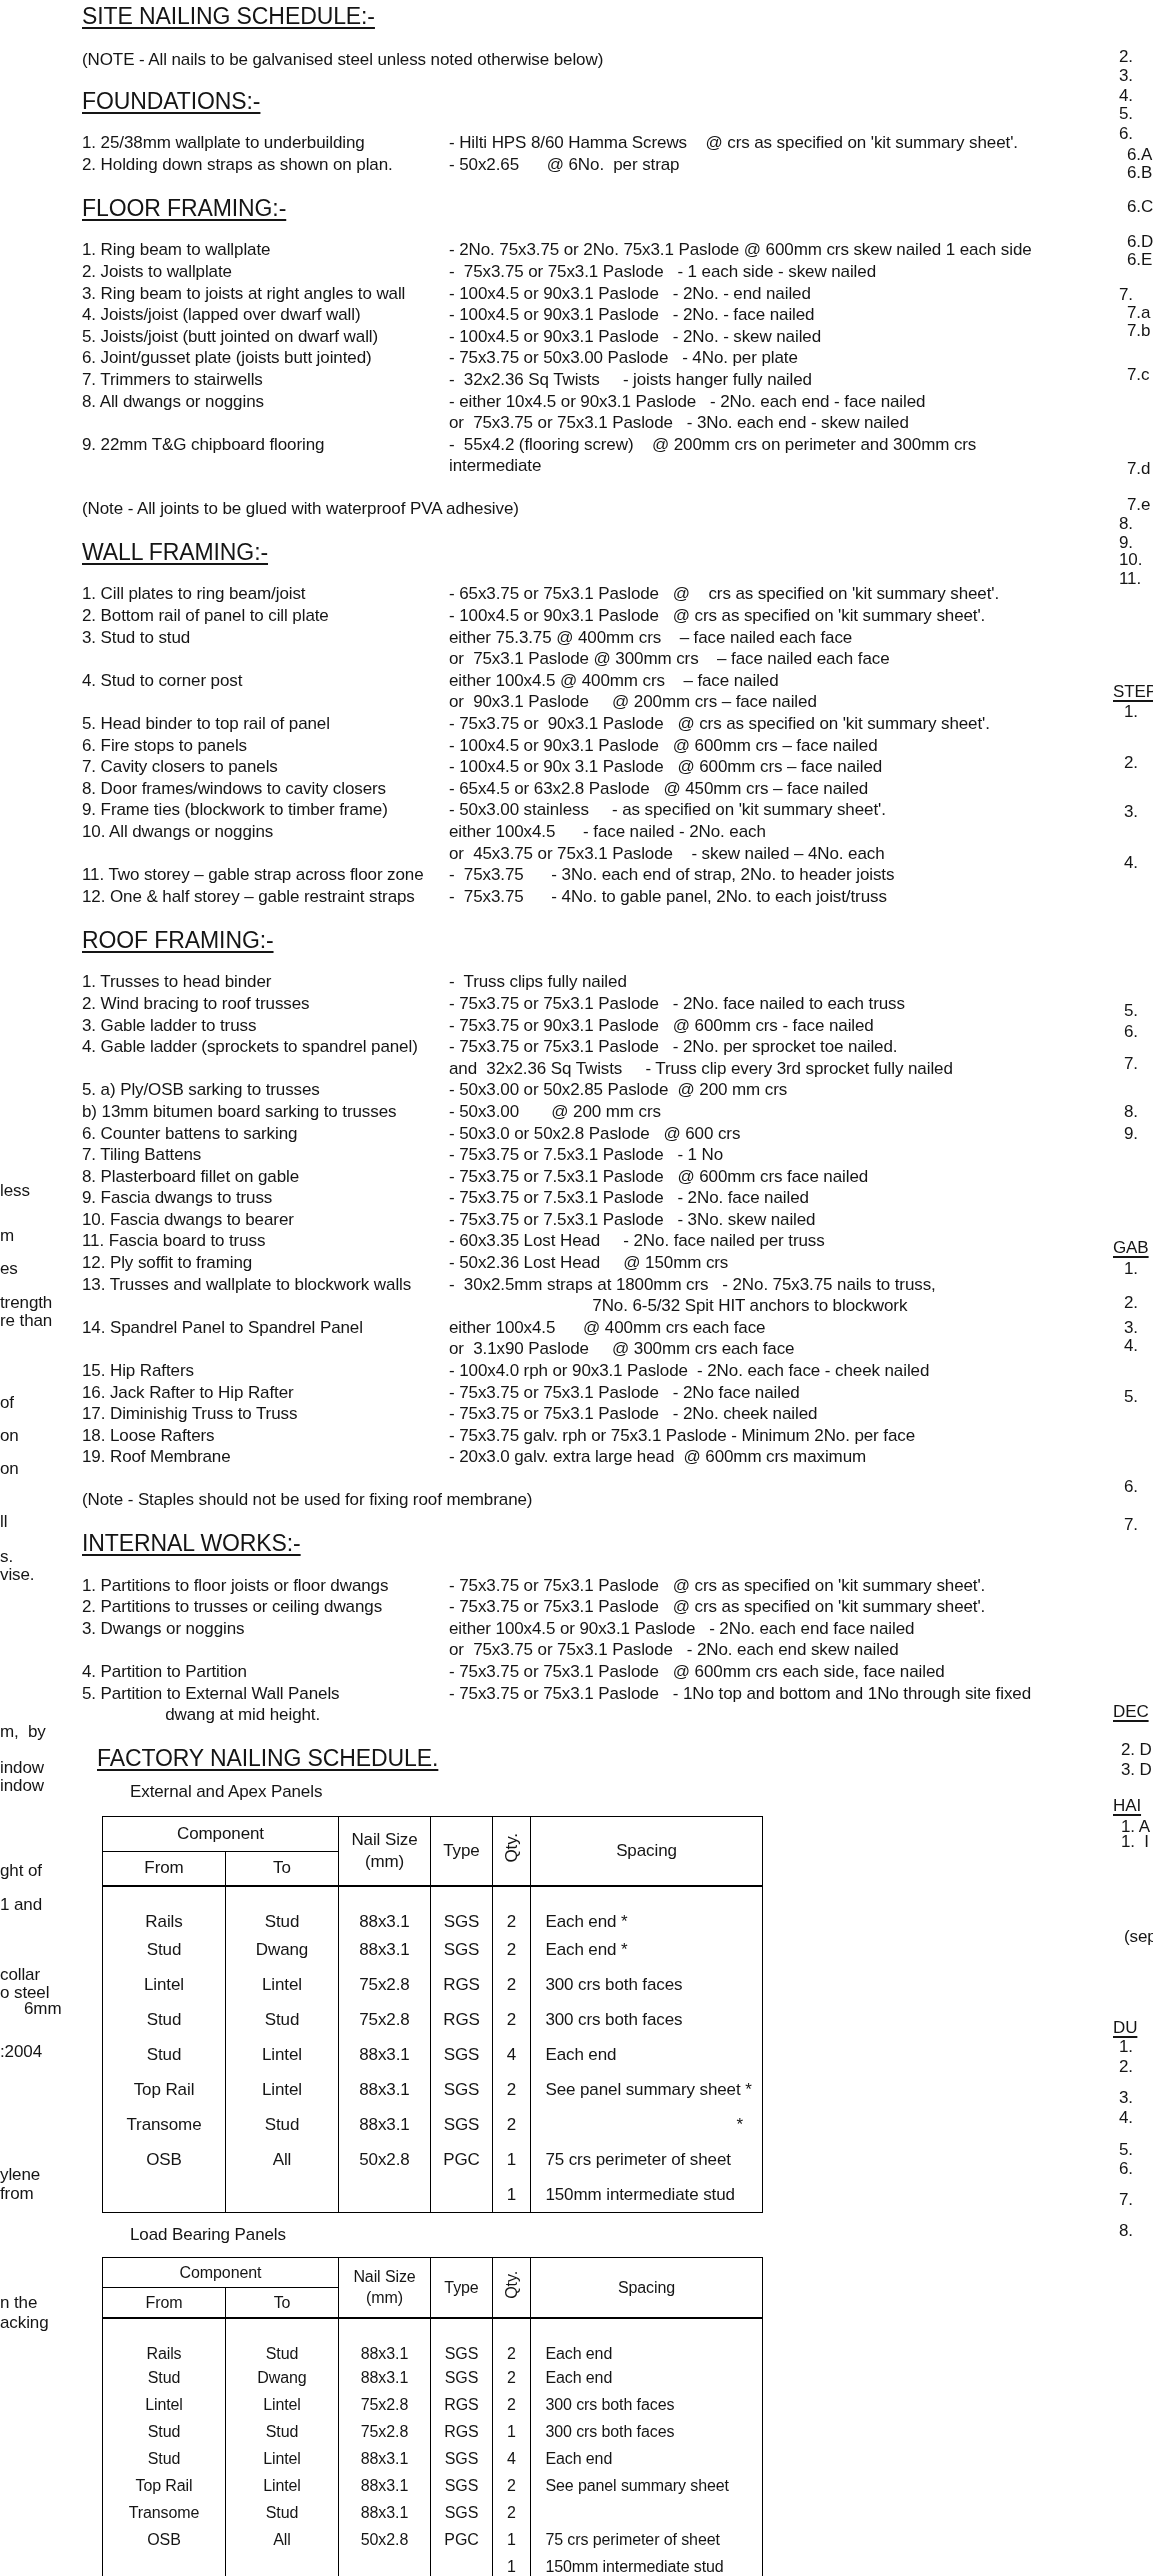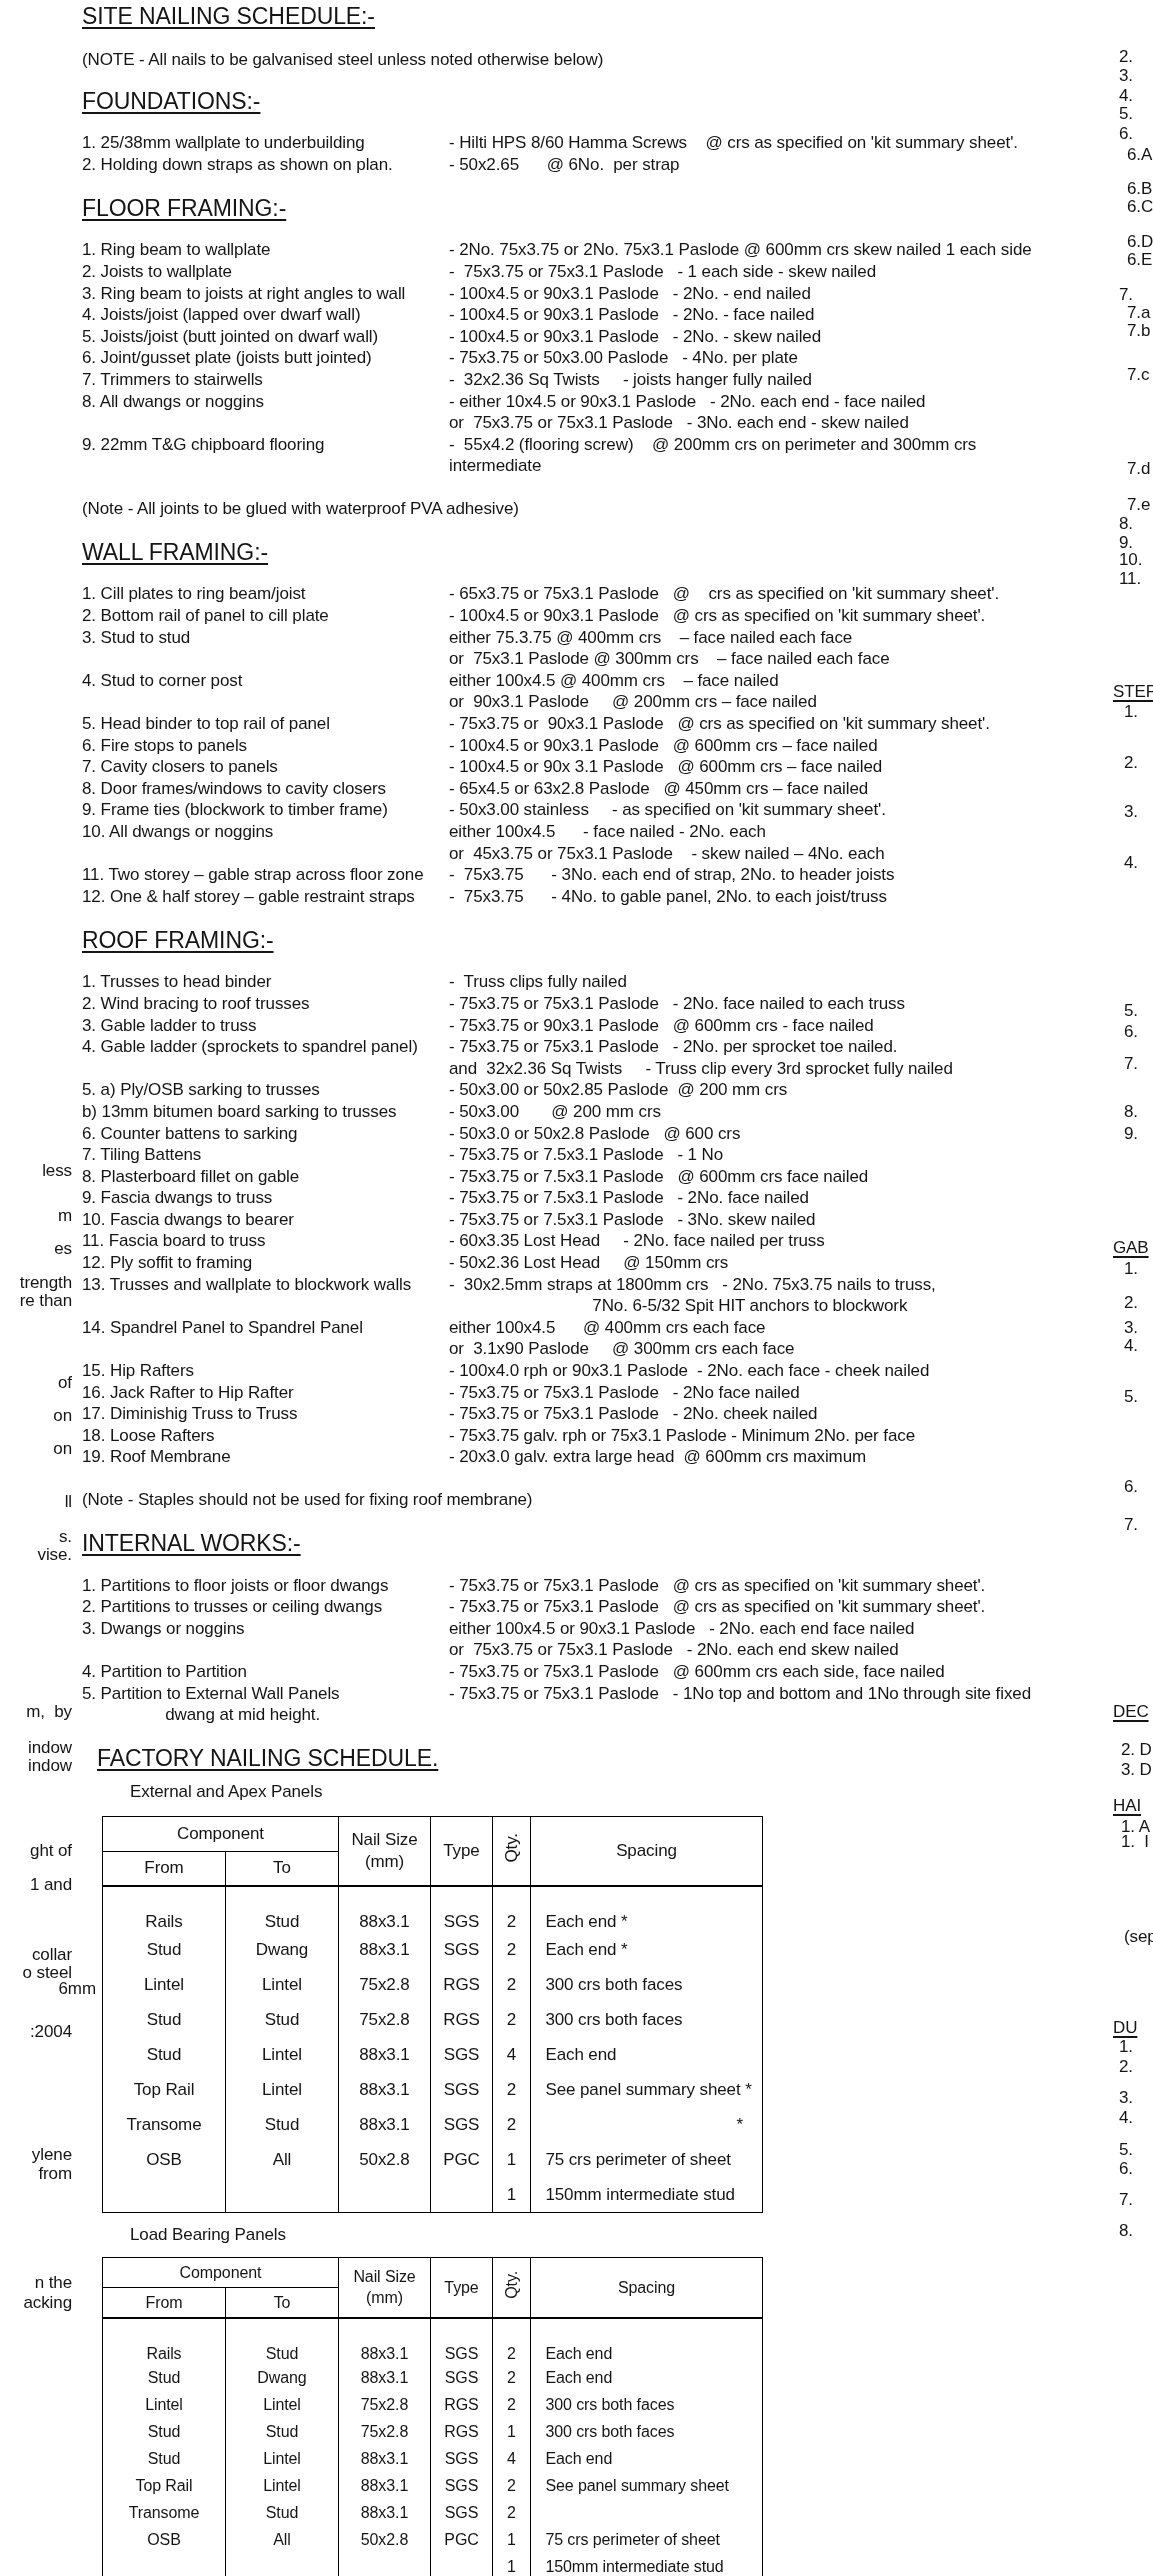--- a/index.html
+++ b/index.html
@@ -25,21 +25,21 @@
   th,td{border-left:1.6px solid #000;border-right:1.6px solid #000;padding:0;font-weight:normal;text-align:center;vertical-align:middle;}
   thead th{border-bottom:0;}
   th.comp{border-bottom:1.6px solid #000;}
   tbody tr:first-child td{border-top:2.4px solid #000;padding-top:24px;}
   .t1 thead tr{height:35px;} .t1 tbody tr{height:35px;}
   .t2 thead tr{height:30px;} .t2 tbody tr{height:27px;}
   td.sp,th.sp{text-align:left;padding-left:14.4px;}
   td.sp.star{text-align:right;padding-right:19px;}
   th.nail{white-space:pre-line;}
   .qty-vert{display:inline-block;writing-mode:vertical-rl;transform:rotate(180deg);line-height:1;}
-  .lfrag{position:absolute;left:0;width:72px;text-align:right;white-space:pre;}
+  .lfrag{position:absolute;left:0;width:72px;text-align:left;white-space:pre;margin-top:20px;}
   .rfrag{position:absolute;white-space:pre;}
   .rfrag.u{text-decoration:underline;text-decoration-thickness:1.6px;text-underline-offset:3.2px;}
 </style>
 </head>
 <body>
 
 <div class="page">
   <div id="left-margin">
       <div class="lfrag" style="top: 1160px;">less</div>
       <div class="lfrag" style="top: 1205px;">m</div>
@@ -486,21 +486,21 @@
     </div>
   </div>
 
   <div id="right-margin">
       <div class="rfrag" style="top: 46px; left: 1119px;">2.</div>
       <div class="rfrag" style="top: 65px; left: 1119px;">3.</div>
       <div class="rfrag" style="top: 85px; left: 1119px;">4.</div>
       <div class="rfrag" style="top: 103px; left: 1119px;">5.</div>
       <div class="rfrag" style="top: 123px; left: 1119px;">6.</div>
       <div class="rfrag" style="top: 144px; left: 1127px;">6.A</div>
-      <div class="rfrag" style="top: 162px; left: 1127px; margin-top: 16px;">6.B</div>
+      <div class="rfrag" style="top: 162px; left: 1127px;">6.B</div>
       <div class="rfrag" style="top: 196px; left: 1127px;">6.C</div>
       <div class="rfrag" style="top: 231px; left: 1127px;">6.D</div>
       <div class="rfrag" style="top: 249px; left: 1127px;">6.E</div>
       <div class="rfrag" style="top: 284px; left: 1119px;">7.</div>
       <div class="rfrag" style="top: 302px; left: 1127px;">7.a</div>
       <div class="rfrag" style="top: 320px; left: 1127px;">7.b</div>
       <div class="rfrag" style="top: 364px; left: 1127px;">7.c</div>
       <div class="rfrag" style="top: 458px; left: 1127px;">7.d</div>
       <div class="rfrag" style="top: 494px; left: 1127px;">7.e</div>
       <div class="rfrag" style="top: 513px; left: 1119px;">8.</div>

